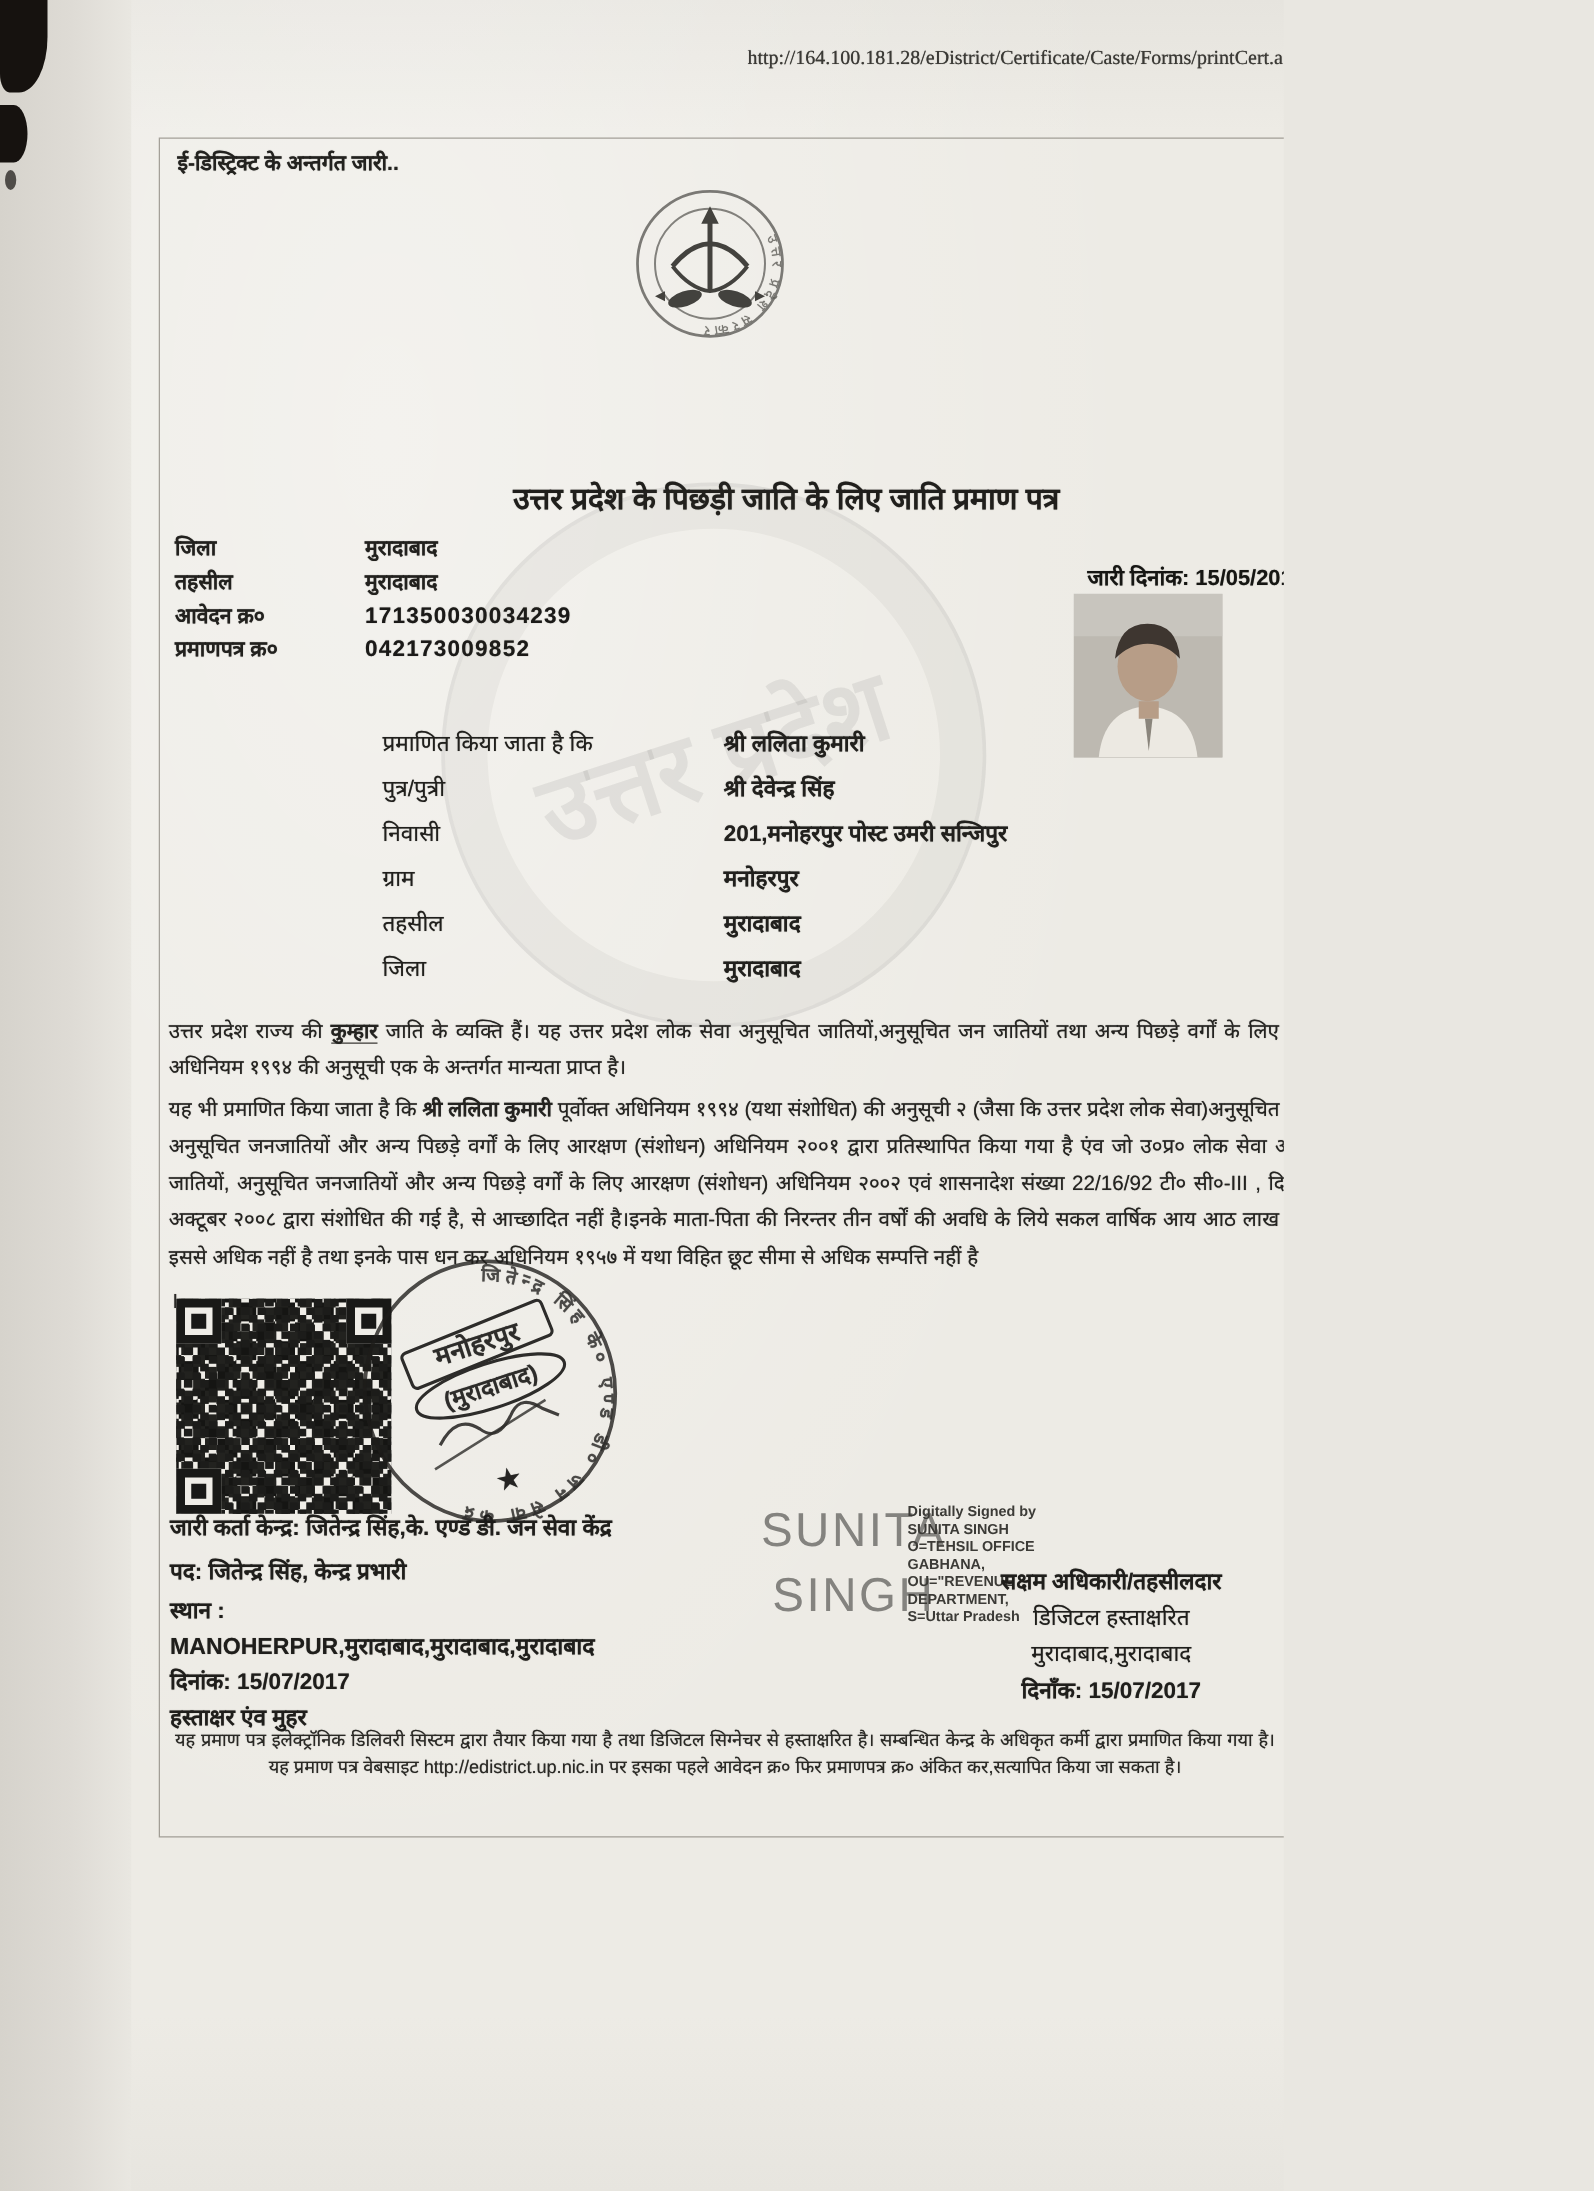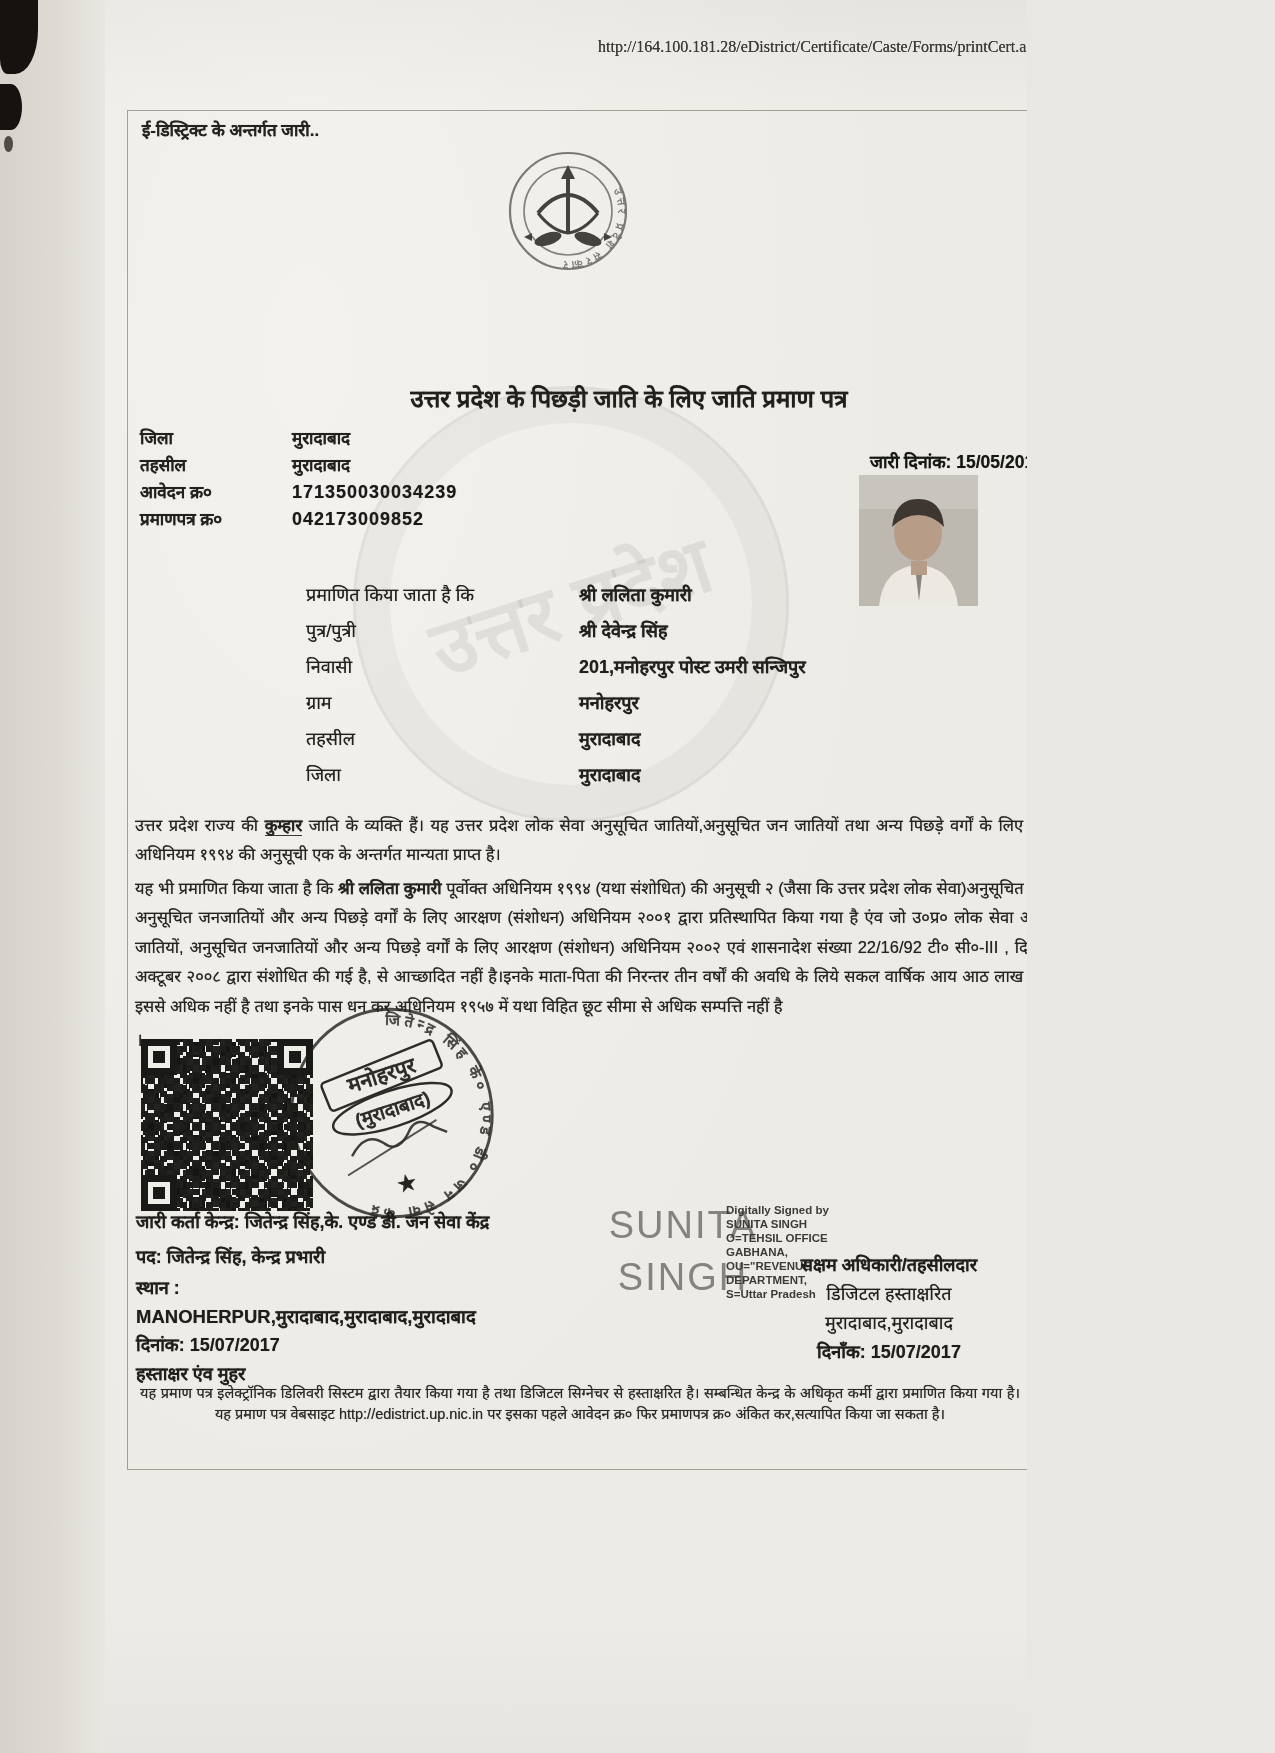--- a/index.html
+++ b/index.html
@@ -43,21 +43,21 @@
 
   .details{position:absolute;left:178px;top:446px;width:560px;font-size:18px;color:#21201d;z-index:1;margin-top:20px;}
   .details .row{display:flex;height:36px;line-height:36px;}
   .details .l{width:273px;}
   .details .v{font-weight:bold;}
 
   .para{position:absolute;left:7px;width:942px;font-size:16.5px;line-height:29.5px;color:#242320;
     text-align:justify;z-index:1;}
   .p1{top:683px;}
   .p2{top:746px;}
-  .caste{border-bottom:1.5px solid #3a3935;font-weight:bold;font-family:Liberation Serif, serif;}
+  .caste{border-bottom:1.5px solid #3a3935;font-weight:bold;}
   .pname{font-weight:bold;}
   .stray{position:absolute;left:8px;top:916px;font-size:18px;color:#2a2926;}
 
   .qr{position:absolute;left:13px;top:928px;width:172px;height:172px;background-color:#f0eee8;
     background:
       repeating-conic-gradient(#1c1c1a 0% 25%, rgba(0,0,0,0) 0% 50%) 0px 0px / 13px 13px,
       repeating-conic-gradient(#22221f 0% 25%, rgba(0,0,0,0) 0% 50%) 4px 7px / 19px 19px,
       repeating-conic-gradient(#151513 0% 25%, #efede7 0% 50%) 2px 3px / 31px 31px;
     z-index:2;}
   .finder{position:absolute;width:36px;height:36px;border:7px solid #191917;background:#efede7;box-sizing:border-box;}

